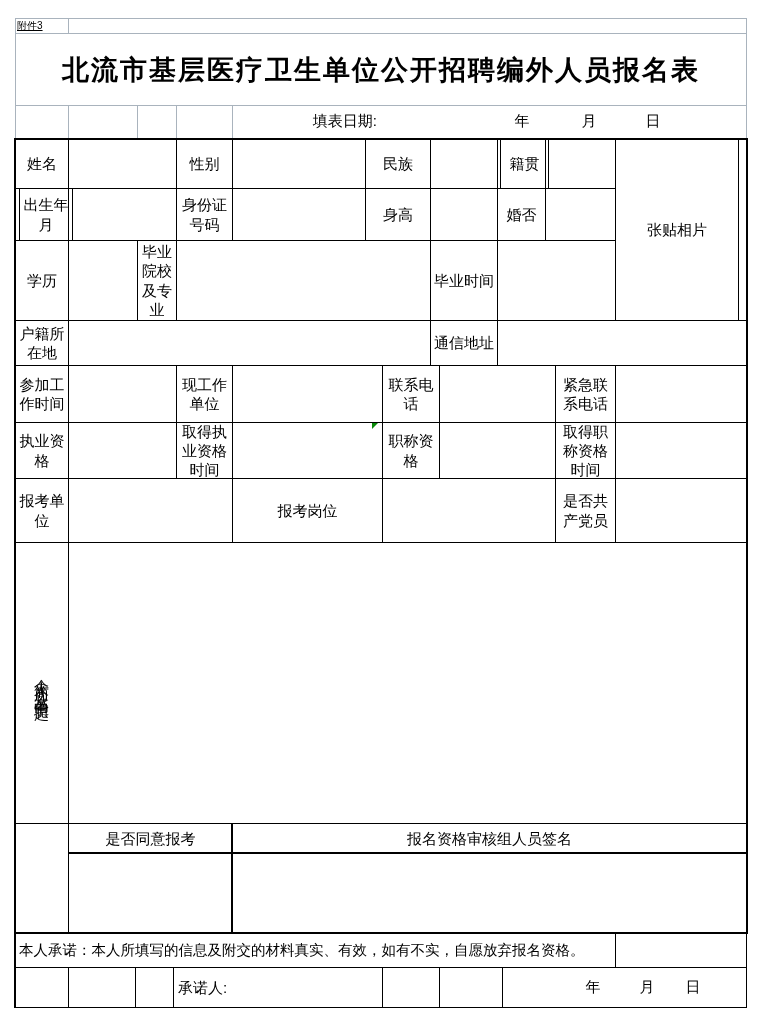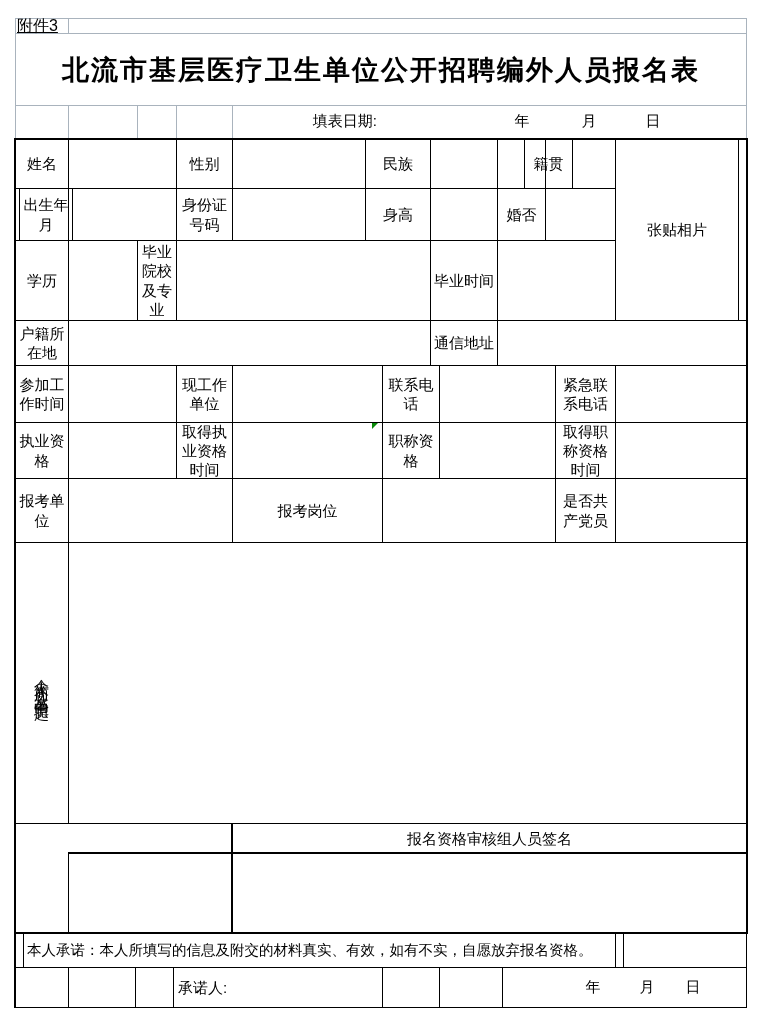--- a/index.html
+++ b/index.html
@@ -18,21 +18,21 @@
   .ov{position:absolute;pointer-events:none;box-sizing:border-box;}
   .txt{
     position:absolute;display:flex;align-items:center;justify-content:center;
     font-size:15px;box-sizing:border-box;
   }
   #title-cell{
     position:absolute;left:15px;top:34px;width:732px;height:71px;
     display:flex;align-items:center;justify-content:center;
     font-size:27px;font-weight:bold;letter-spacing:2px;
   }
-  #attach{position:absolute;left:17px;top:18px;width:60px;height:16px;font-size:16px;line-height:16px;text-decoration:underline;}
+  #attach{position:absolute;left:17px;top:18px;width:60px;height:16px;font-size:10px;line-height:16px;text-decoration:underline;}
   #commit-text{font-size:14.5px;padding-left:3px;}
   #signer-cell{padding-left:4px;}
   #green-triangle{
     position:absolute;left:372px;top:423px;width:0;height:0;
     border-top:6px solid #0a8a0a;border-right:6px solid transparent;
   }
 </style>
 </head>
 <body>
 
@@ -55,21 +55,21 @@
   <div class="txt" style="left:505px;top:105px;width:34px;height:33px">年</div>
   <div class="txt" style="left:572px;top:105px;width:34px;height:33px">月</div>
   <div class="txt" style="left:636px;top:105px;width:34px;height:33px">日</div>
 
   <div class="c" style="left:15px;top:139px;width:54px;height:50px">姓名</div>
   <div class="c" style="left:68px;top:139px;width:109px;height:50px"></div>
   <div class="c" style="left:176px;top:139px;width:57px;height:50px">性别</div>
   <div class="c" style="left:232px;top:139px;width:134px;height:50px"></div>
   <div class="c" style="left:365px;top:139px;width:66px;height:50px">民族</div>
   <div class="c" style="left:430px;top:139px;width:68px;height:50px"></div>
-  <div class="c" style="left:524px;top:139px;width:49px;height:50px">籍贯</div>
+  <div class="c" style="left:500px;top:139px;width:49px;height:50px">籍贯</div>
   <div class="c" style="left:545px;top:139px;width:71px;height:50px"></div>
   <div class="c" style="left:615px;top:139px;width:124px;height:182px">张贴相片</div>
 
   <div class="c" style="left:19px;top:188px;width:54px;height:53px">出生年月</div>
   <div class="c" style="left:68px;top:188px;width:109px;height:53px"></div>
   <div class="c" style="left:176px;top:188px;width:57px;height:53px">身份证号码</div>
   <div class="c" style="left:232px;top:188px;width:134px;height:53px"></div>
   <div class="c" style="left:365px;top:188px;width:66px;height:53px">身高</div>
   <div class="c" style="left:430px;top:188px;width:68px;height:53px"></div>
   <div class="c" style="left:497px;top:188px;width:49px;height:53px">婚否</div>
@@ -108,25 +108,26 @@
   <div class="c" style="left:15px;top:478px;width:54px;height:65px">报考单位</div>
   <div class="c" style="left:68px;top:478px;width:165px;height:65px"></div>
   <div class="c" style="left:232px;top:478px;width:151px;height:65px">报考岗位</div>
   <div class="c" style="left:382px;top:478px;width:174px;height:65px"></div>
   <div class="c" style="left:555px;top:478px;width:61px;height:65px">是否共产党员</div>
   <div class="c" style="left:615px;top:478px;width:132px;height:65px"></div>
 
   <div class="c vert" style="left:15px;top:542px;width:54px;height:282px">个人简历（从高中填起）</div>
   <div class="c" style="left:68px;top:542px;width:679px;height:282px"></div>
 
+  <div class="c" style="left:68px;top:823px;width:165px;height:31px">是否同意报考</div>
   <div class="c" style="left:232px;top:823px;width:515px;height:31px">报名资格审核组人员签名</div>
   <div class="c" style="left:68px;top:853px;width:165px;height:80px"></div>
   <div class="c" style="left:232px;top:853px;width:515px;height:80px"></div>
 
-  <div class="c left" id="commit-text" style="left:23px;top:932px;width:601px;height:36px">本人承诺：本人所填写的信息及附交的材料真实、有效，如有不实，自愿放弃报名资格。</div>
+  <div class="c left" id="commit-text" style="left:15px;top:932px;width:601px;height:36px">本人承诺：本人所填写的信息及附交的材料真实、有效，如有不实，自愿放弃报名资格。</div>
   <div class="c" style="left:615px;top:932px;width:132px;height:36px"></div>
 
   <div class="c" style="left:15px;top:967px;width:54px;height:41px"></div>
   <div class="c" style="left:68px;top:967px;width:68px;height:41px"></div>
   <div class="c" style="left:135px;top:967px;width:39px;height:41px"></div>
   <div class="c left" id="signer-cell" style="left:173px;top:967px;width:210px;height:41px">承诺人:</div>
   <div class="c" style="left:382px;top:967px;width:58px;height:41px"></div>
   <div class="c" style="left:439px;top:967px;width:64px;height:41px"></div>
   <div class="c" style="left:502px;top:967px;width:245px;height:41px"></div>
   <div class="txt" style="left:576px;top:967px;width:34px;height:41px">年</div>

